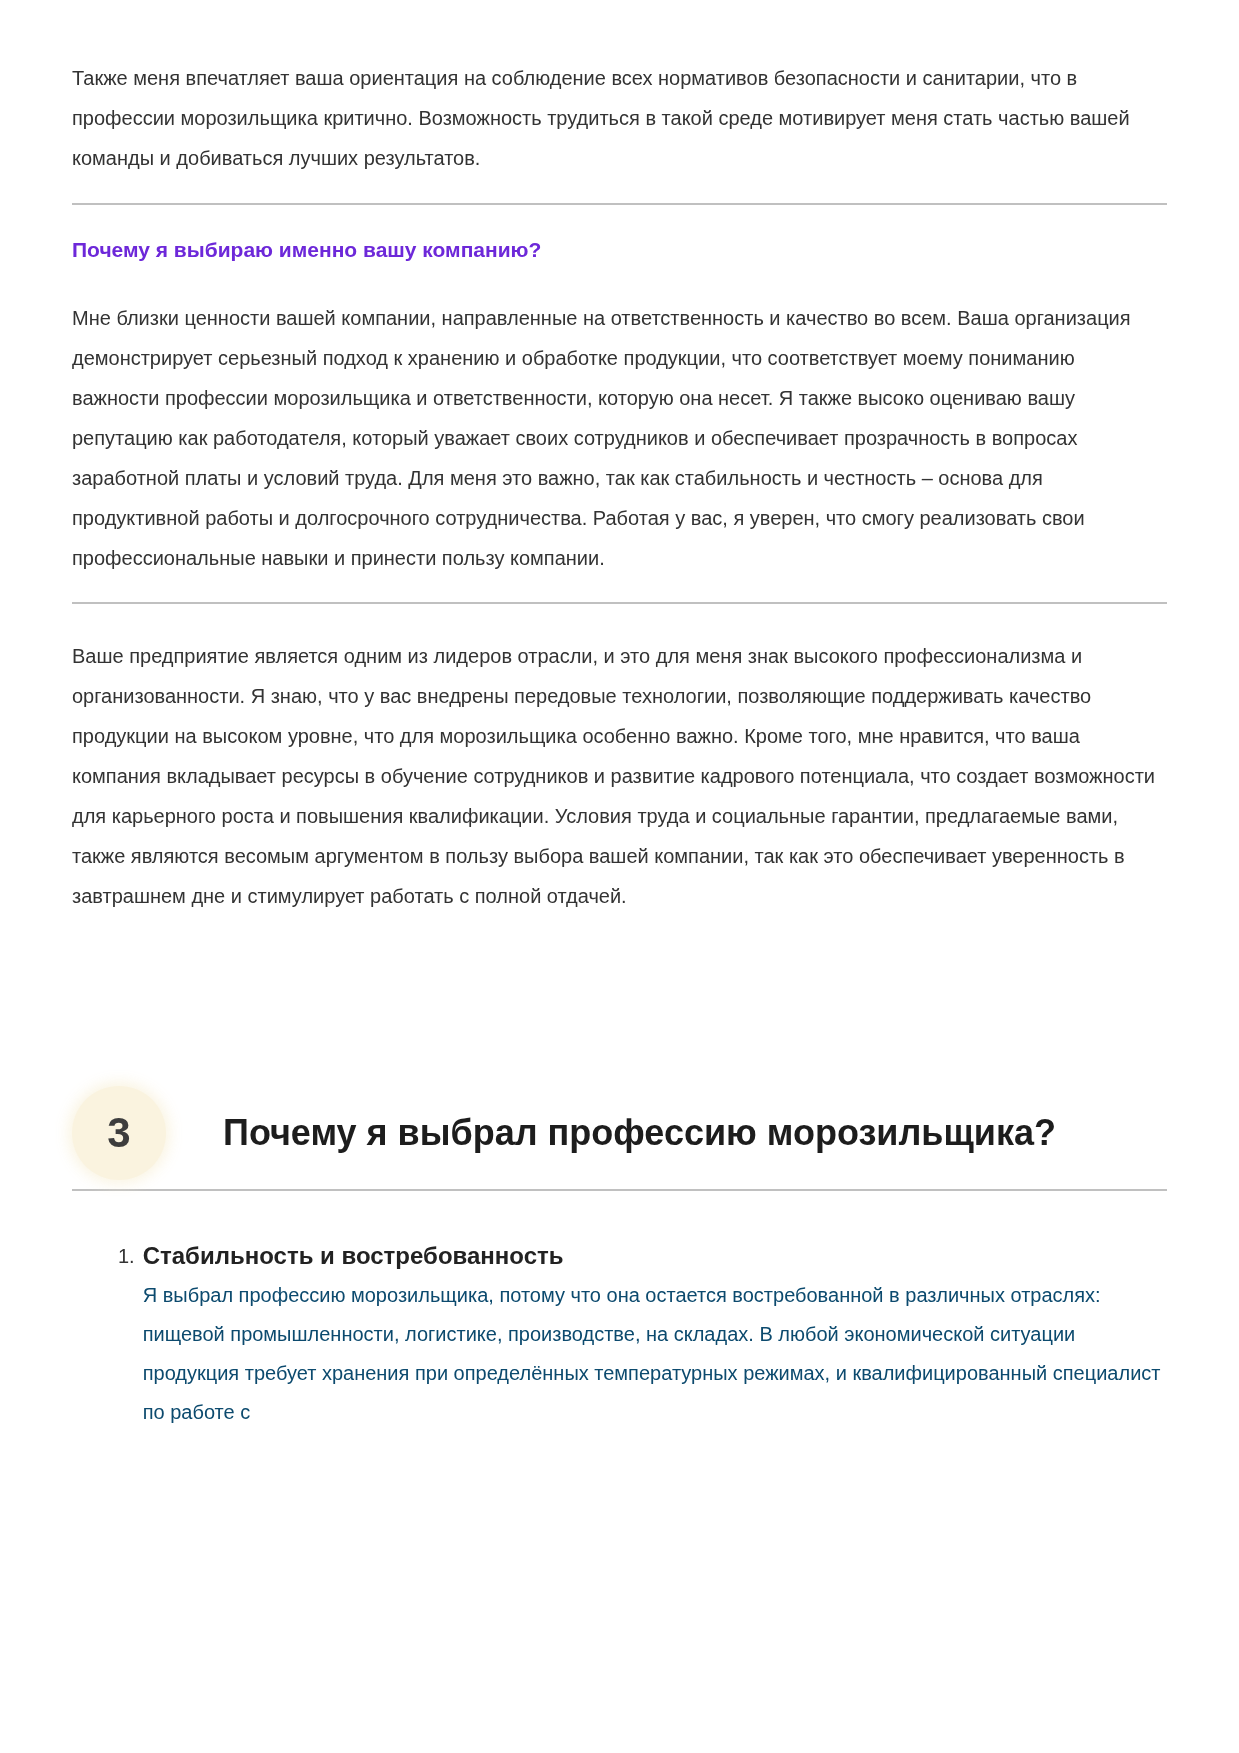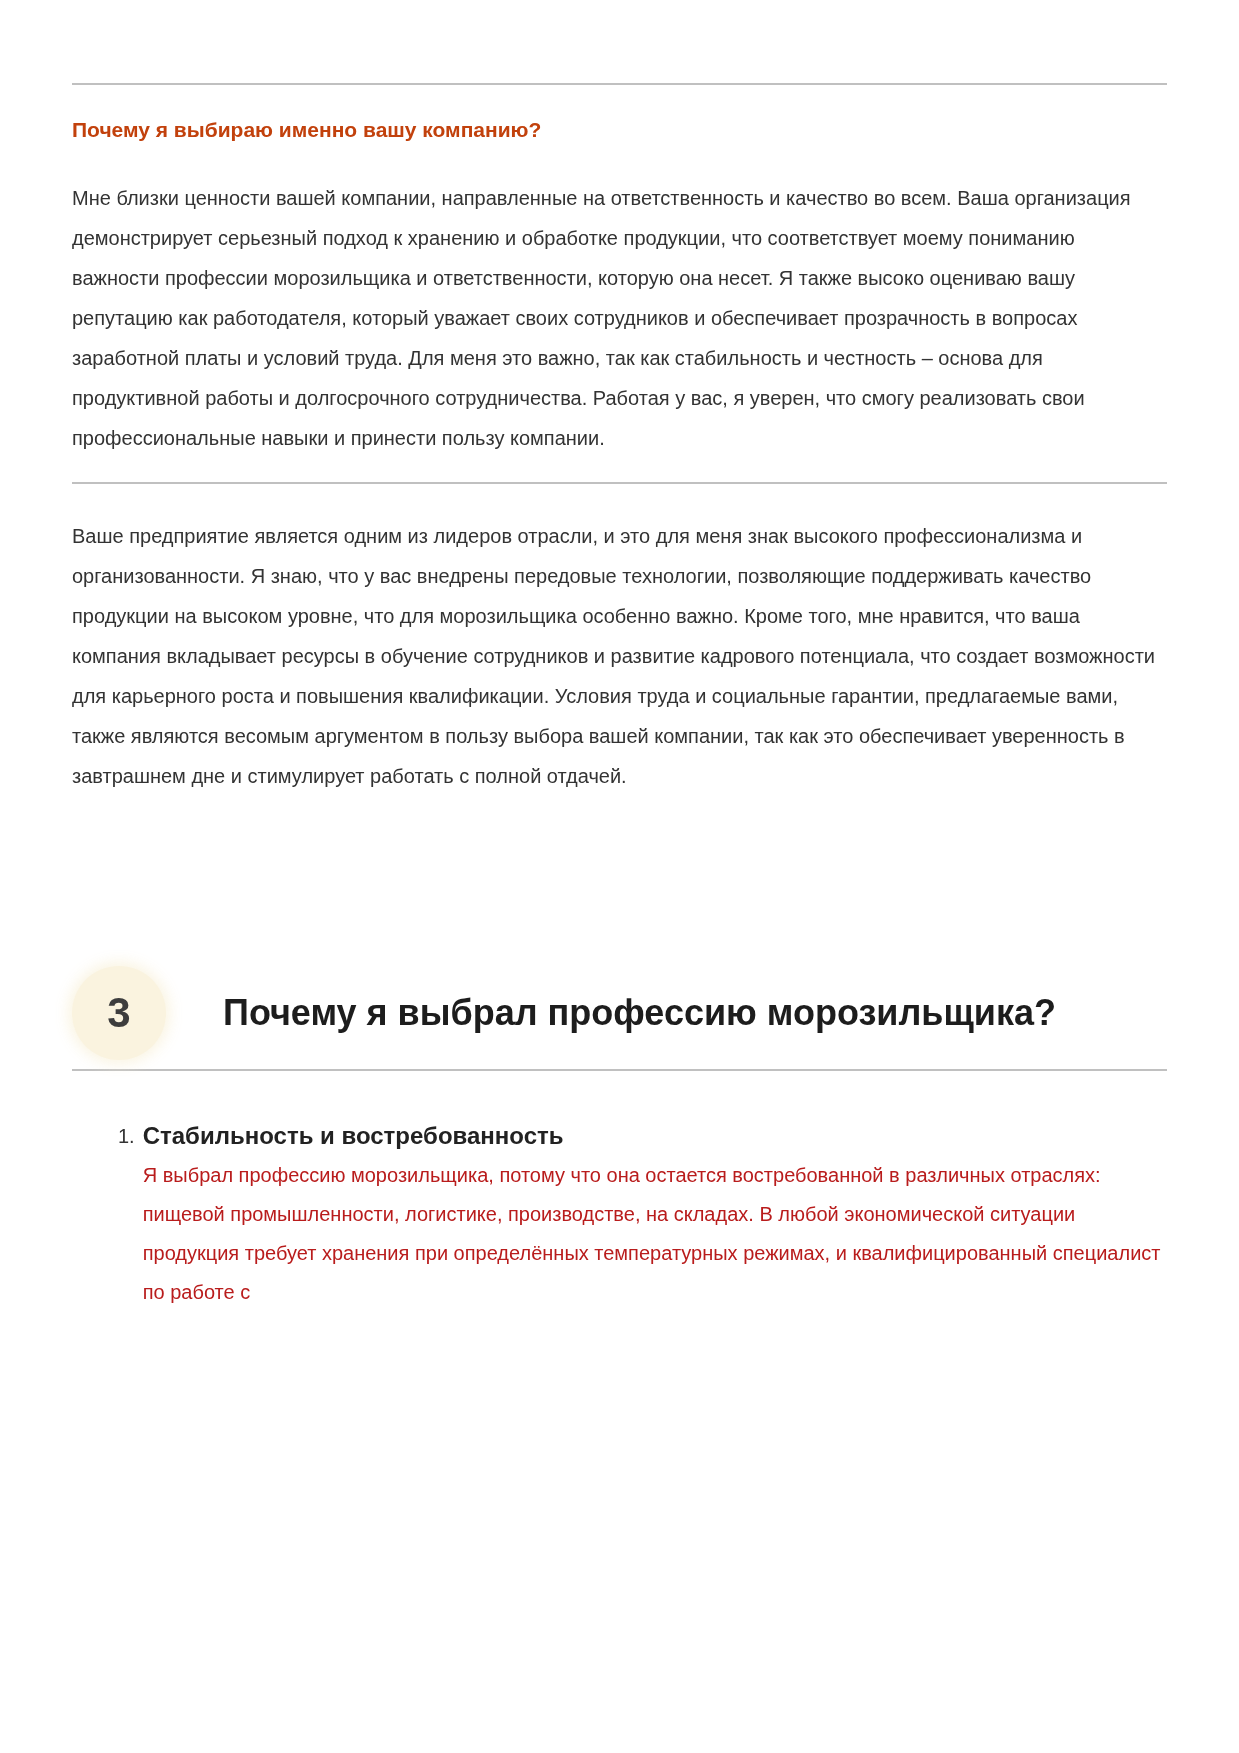--- a/index.html
+++ b/index.html
@@ -24,21 +24,21 @@
     border: none;
     height: 2px;
     background: #c0c0c0;
     margin: 25px 0 0 0;
   }
   .section-heading {
     margin: 31px 0 0 0;
     font-size: 21px;
     line-height: 28px;
     font-weight: bold;
-    color: #c2410c;
+    color: #6d28d9;
   }
   .para-after-heading { margin-top: 34px; }
   .divider-2 { margin-top: 24px; }
   .para-3 { margin-top: 32px; }
 
   .chapter-header {
     margin-top: 170px;
     display: flex;
     align-items: center;
   }
@@ -86,28 +86,29 @@
     margin: 0;
     font-size: 24px;
     line-height: 40px;
     font-weight: bold;
     color: #222222;
   }
   .li-body {
     margin: 0;
     font-size: 20px;
     line-height: 39px;
-    color: #b91c1c;
+    color: #0c4a6e;
   }
 </style>
 </head>
 <body>
 
 <div class="page">
 
+  <p class="body-text">Также меня впечатляет ваша ориентация на соблюдение всех нормативов безопасности и санитарии, что в профессии морозильщика критично. Возможность трудиться в такой среде мотивирует меня стать частью вашей команды и добиваться лучших результатов.</p>
 
   <hr class="divider">
 
   <h2 class="section-heading">Почему я выбираю именно вашу компанию?</h2>
 
   <p class="body-text para-after-heading">Мне близки ценности вашей компании, направленные на ответственность и качество во всем. Ваша организация демонстрирует серьезный подход к хранению и обработке продукции, что соответствует моему пониманию важности профессии морозильщика и ответственности, которую она несет. Я также высоко оцениваю вашу репутацию как работодателя, который уважает своих сотрудников и обеспечивает прозрачность в вопросах заработной платы и условий труда. Для меня это важно, так как стабильность и честность – основа для продуктивной работы и долгосрочного сотрудничества. Работая у вас, я уверен, что смогу реализовать свои профессиональные навыки и принести пользу компании.</p>
 
   <hr class="divider divider-2">
 
 

